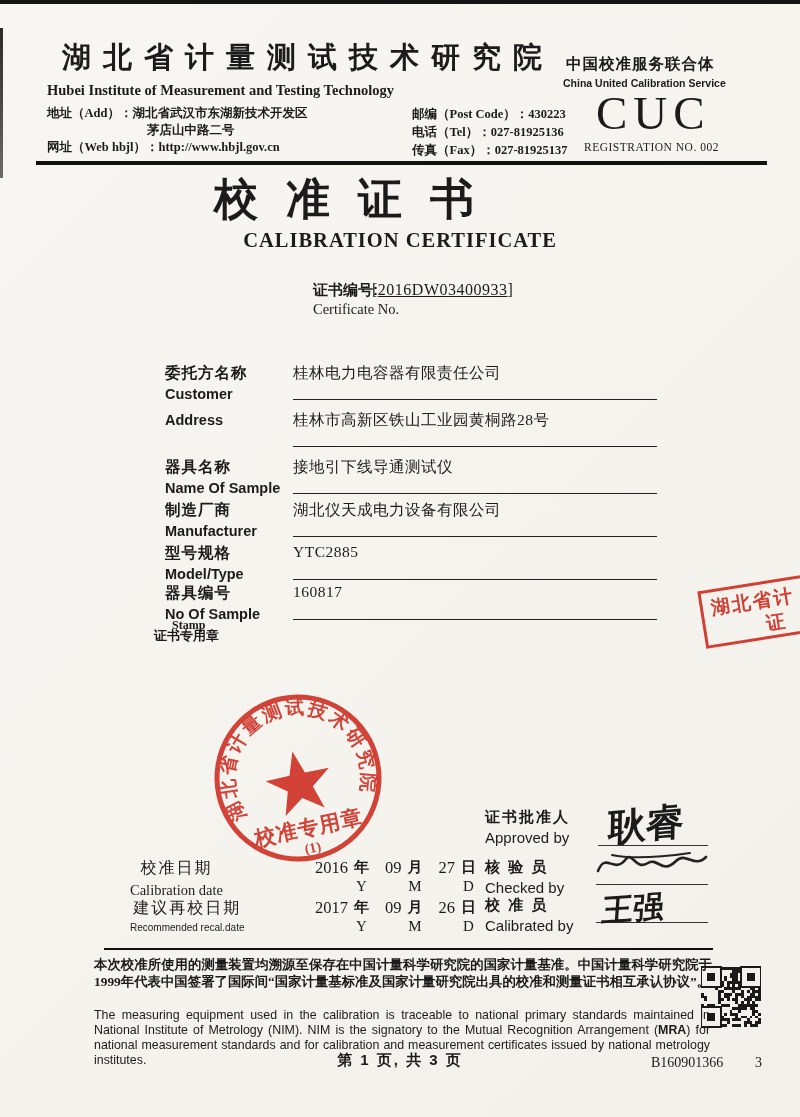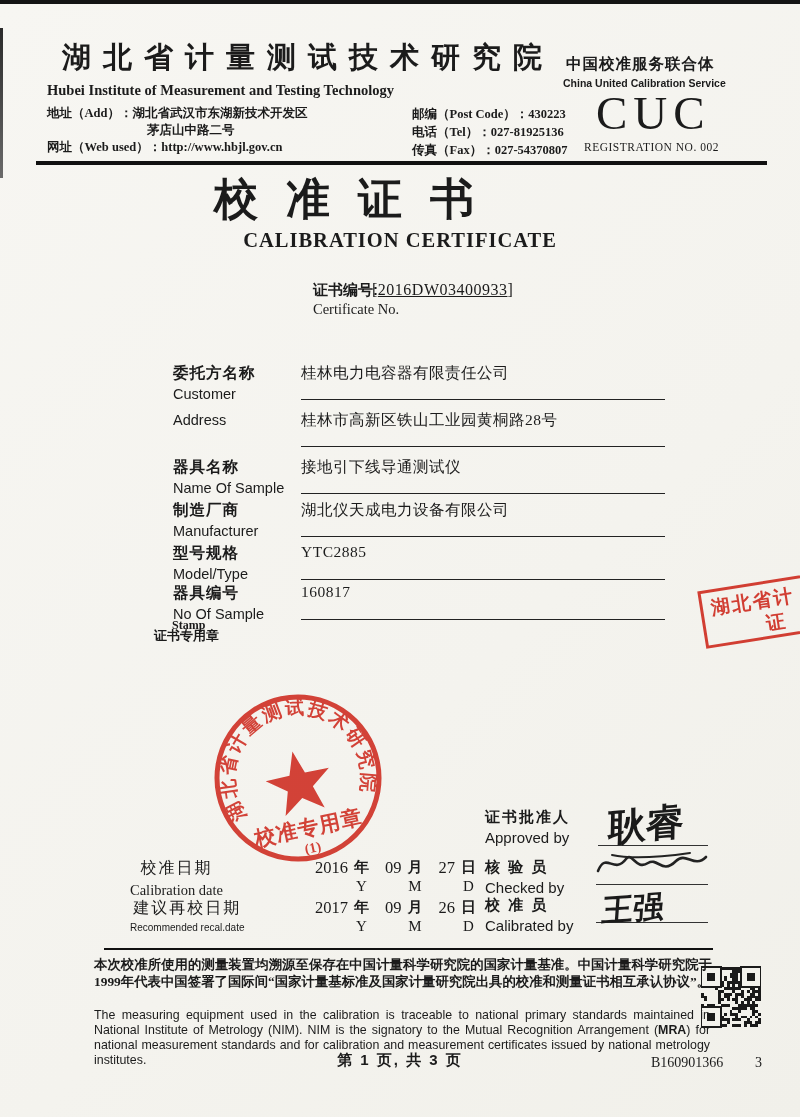--- a/index.html
+++ b/index.html
@@ -30,23 +30,23 @@
   .header-rule{left:36px;top:161px;width:731px;height:3px;border-top:3px solid #111;border-bottom:1.5px solid #111;}
   
   .title-cn{left:0;top:170px;width:688px;text-align:center;font-size:44px;font-weight:bold;letter-spacing:28px;text-indent:28px;}
   .title-en{left:0;top:229px;width:800px;text-align:center;font-size:20.5px;font-weight:bold;letter-spacing:1px;}
   
   .certno-cn{left:313px;top:281px;font-size:15px;font-weight:bold;font-family:var(--sans);}
   .certno-en{left:313px;top:301px;font-size:14.5px;}
   .certno-val{left:372px;top:281px;font-size:16px;letter-spacing:.5px;}
   .certno-val .u{text-decoration:underline;}
   
-  .frow{left:165px;width:492px;height:46px;margin-left:8px;}
+  .frow{left:165px;width:492px;height:46px;}
   .frow .lcn{font-size:15.5px;font-weight:bold;font-family:var(--sans);letter-spacing:1px;}
-  .frow .len{font-size:14.5px;font-family:var(--sans);margin-top:2px;}
+  .frow .len{font-size:14.5px;font-family:var(--sans);margin-top:2px;font-weight:bold;}
   .frow .val{position:absolute;left:128px;top:0;font-size:15.5px;letter-spacing:.5px;white-space:nowrap;}
   .frow .vline{position:absolute;left:128px;top:36px;width:364px;border-bottom:1.5px solid #222;}
   .stamp-label-cn{left:154px;top:627px;font-size:13px;font-weight:bold;}
   .stamp-label-en{left:172px;top:618px;font-size:12px;font-weight:bold;}
   
   .round-stamp{left:208px;top:688px;width:180px;height:180px;transform:rotate(-12deg);opacity:.9;mix-blend-mode:multiply;}
   
   .side-stamp{left:701px;top:581px;width:130px;height:58px;border:3.5px solid #d93025;transform:rotate(-9deg);
     color:#d93025;font-weight:bold;padding:3px 0 0 8px;opacity:.92;mix-blend-mode:multiply;}
   .side-stamp .l1{font-size:19px;letter-spacing:2px;}
@@ -83,27 +83,27 @@
 
   <div class="abs scan-top"></div>
   <div class="abs scan-left"></div>
 
   <div class="abs org-cn" style="letter-spacing:12px;">湖北省计量测试技术研究院</div>
   <div class="abs org-en">Hubei Institute of Measurement and Testing Technology</div>
 
   <div class="abs addr-block">
     <div><span>地址（Add）：</span><span>湖北省武汉市东湖新技术开发区</span></div>
     <div class="addr-indent">茅店山中路二号</div>
-    <div><span>网址（Web used）：</span><span>http://www.hbjl.gov.cn</span></div>
+    <div><span>网址（Web hbjl）：</span><span>http://www.hbjl.gov.cn</span></div>
   </div>
 
   <div class="abs contact-block">
     <div><span>邮编（Post Code）：</span><span>430223</span></div>
     <div><span>电话（Tel）：</span><span>027-81925136</span></div>
-    <div><span>传真（Fax）：</span><span>027-54370807</span></div>
+    <div><span>传真（Fax）：</span><span>027-81925137</span></div>
   </div>
 
   <div class="abs cuc-cn">中国校准服务联合体</div>
   <div class="abs cuc-en">China United Calibration Service</div>
   <div class="abs cuc-logo">CUC</div>
   <div class="abs cuc-reg">REGISTRATION NO. 002</div>
 
   <div class="abs header-rule"></div>
 
   <div class="abs title-cn">校准证书</div>

